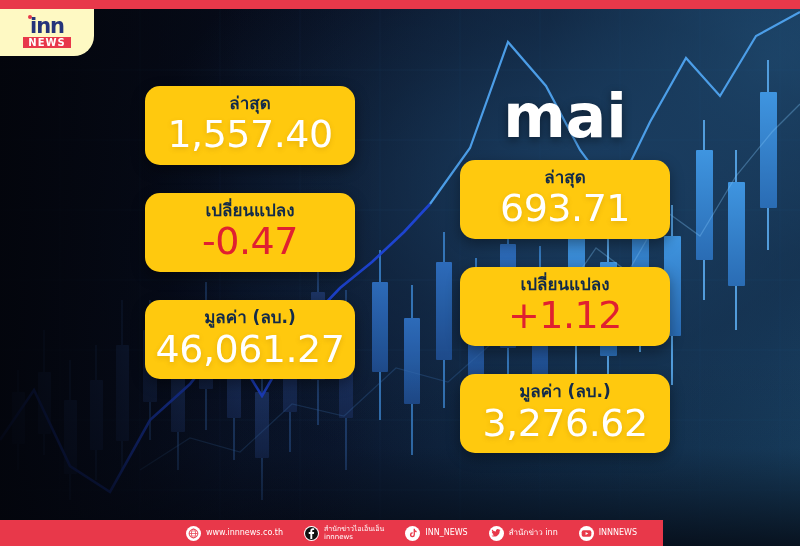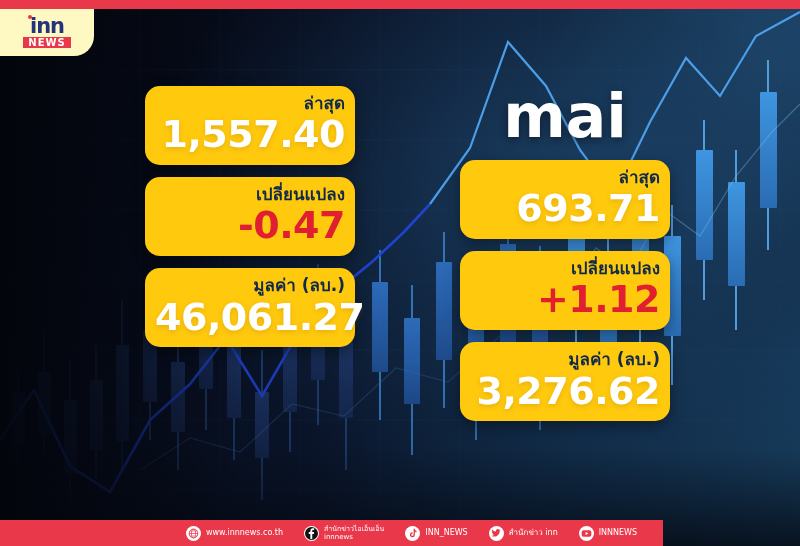--- a/index.html
+++ b/index.html
@@ -77,34 +77,34 @@
     text-shadow:0 3px 10px rgba(0,0,0,0.45);
     margin:0 0 14px 0;
   }
   .col-set .idx-title{font-size:56px;letter-spacing:1px;}
   .col-mai .idx-title{font-size:60px;letter-spacing:0px;}
 
   .card{
     background:#ffc90e;
     border-radius:15px;
     padding:7px 10px 10px;
-    margin-bottom:12px;
+    margin-bottom:28px;
     box-shadow:0 5px 14px rgba(0,0,0,0.38);
-    text-align:right;
+    text-align:center;
   }
   .card-label{
     color:#122a4a;
     font-size:17px;
     font-weight:bold;
     line-height:1.25;
     margin-bottom:1px;
   }
   .card-value{
     font-size:38px;
-    font-weight:bold;
+    font-weight:normal;
     line-height:1.05;
     letter-spacing:-0.5px;
   }
   .v-white{color:#ffffff;text-shadow:0 2px 5px rgba(140,90,0,0.22);}
   .v-red{color:#e02030;}
 
   
   .footer{
     position:absolute;left:0;bottom:0;width:663px;height:26px;
     background:#e8384a;

